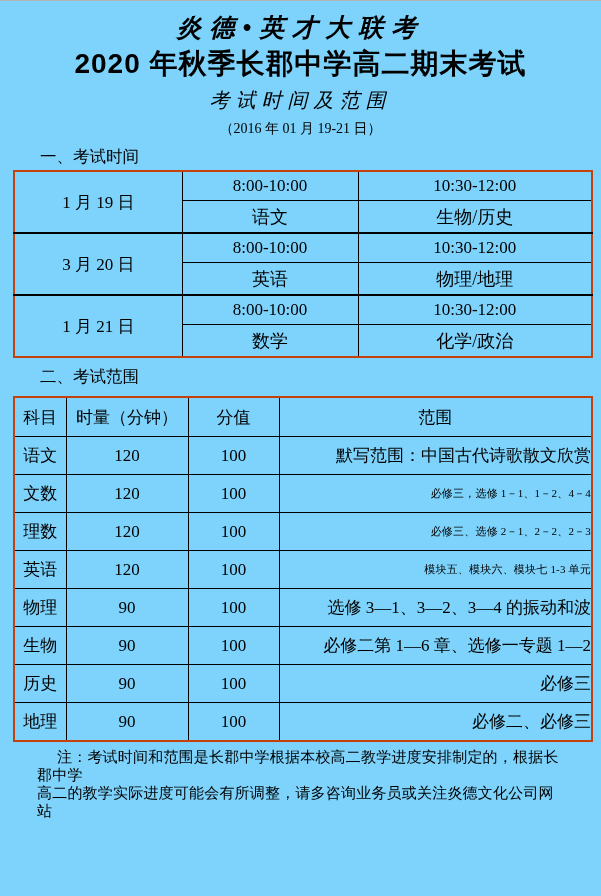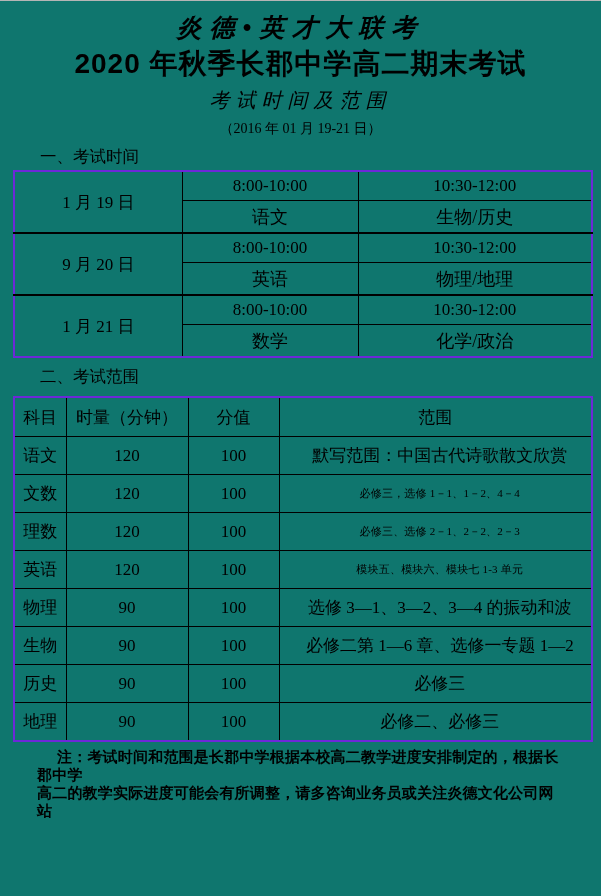--- a/index.html
+++ b/index.html
@@ -12,21 +12,21 @@
     height: 896px;
     color: #000;
     font-family: "Liberation Serif", serif;
     -webkit-font-smoothing: antialiased;
   }
   .page {
     position: relative;
     width: 601px;
     height: 896px;
     overflow: hidden;
-    background: #0f766e;
+    background: #7dd3fc;
     border-top: 1px solid #b5b5b5;
     box-sizing: border-box;
   }
   .titles { text-align: center; }
   .title-brand {
     padding-top: 11px;
     font-size: 25px;
     line-height: 32px;
     letter-spacing: 8px;
     font-style: italic;
@@ -69,42 +69,41 @@
   }
   td, th {
     border: 1px solid #000;
     padding: 0;
     text-align: center;
     vertical-align: middle;
     font-weight: normal;
     overflow: hidden;
     white-space: nowrap;
   }
-  .t1, .t2 { border: 2px solid #6d28d9; width: 578px; }
+  .t1, .t2 { border: 2px solid #c2410c; width: 578px; }
 
   
   .t1 td { font-size: 17px; }
   .t1 tr.time-row td { height: 28px; }
   .t1 tr.subject-row td { height: 31px; font-size: 18px; }
   .t1 tr.group-sep td { border-top: 2px solid #000; }
   .t1 td.date-cell { font-size: 17px; }
 
   
   .t2 th { height: 38px; font-size: 17px; }
   .t2 td { height: 37px; font-size: 17px; }
-  .t2 td.scope-cell { text-align: center; padding-left: 9px; }
+  .t2 td.scope-cell { text-align: right; padding-left: 9px; }
   .t2 tr.small td.scope-cell { font-size: 11px; letter-spacing: 0.2px; }
 
   .footer-note {
     margin: 6px 36px 0 37px;
     font-size: 15px;
     line-height: 18px;
     font-family: "Liberation Sans", sans-serif;
     letter-spacing: 0.2px;
-    font-weight: bold;
   }
   .footer-note .line1 { text-indent: 20px; }
 </style>
 </head>
 <body>
 
 <div class="page">
 
   <div class="titles">
     <div class="title-brand">炎德•英才大联考</div>
@@ -125,21 +124,21 @@
       <tr class="time-row">
         <td class="date-cell" rowspan="2">1 月 19 日</td>
         <td>8:00-10:00</td>
         <td>10:30-12:00</td>
       </tr>
       <tr class="subject-row">
         <td>语文</td>
         <td>生物/历史</td>
       </tr>
       <tr class="time-row group-sep">
-        <td class="date-cell" rowspan="2">9 月 20 日</td>
+        <td class="date-cell" rowspan="2">3 月 20 日</td>
         <td>8:00-10:00</td>
         <td>10:30-12:00</td>
       </tr>
       <tr class="subject-row">
         <td>英语</td>
         <td>物理/地理</td>
       </tr>
       <tr class="time-row group-sep">
         <td class="date-cell" rowspan="2">1 月 21 日</td>
         <td>8:00-10:00</td>

